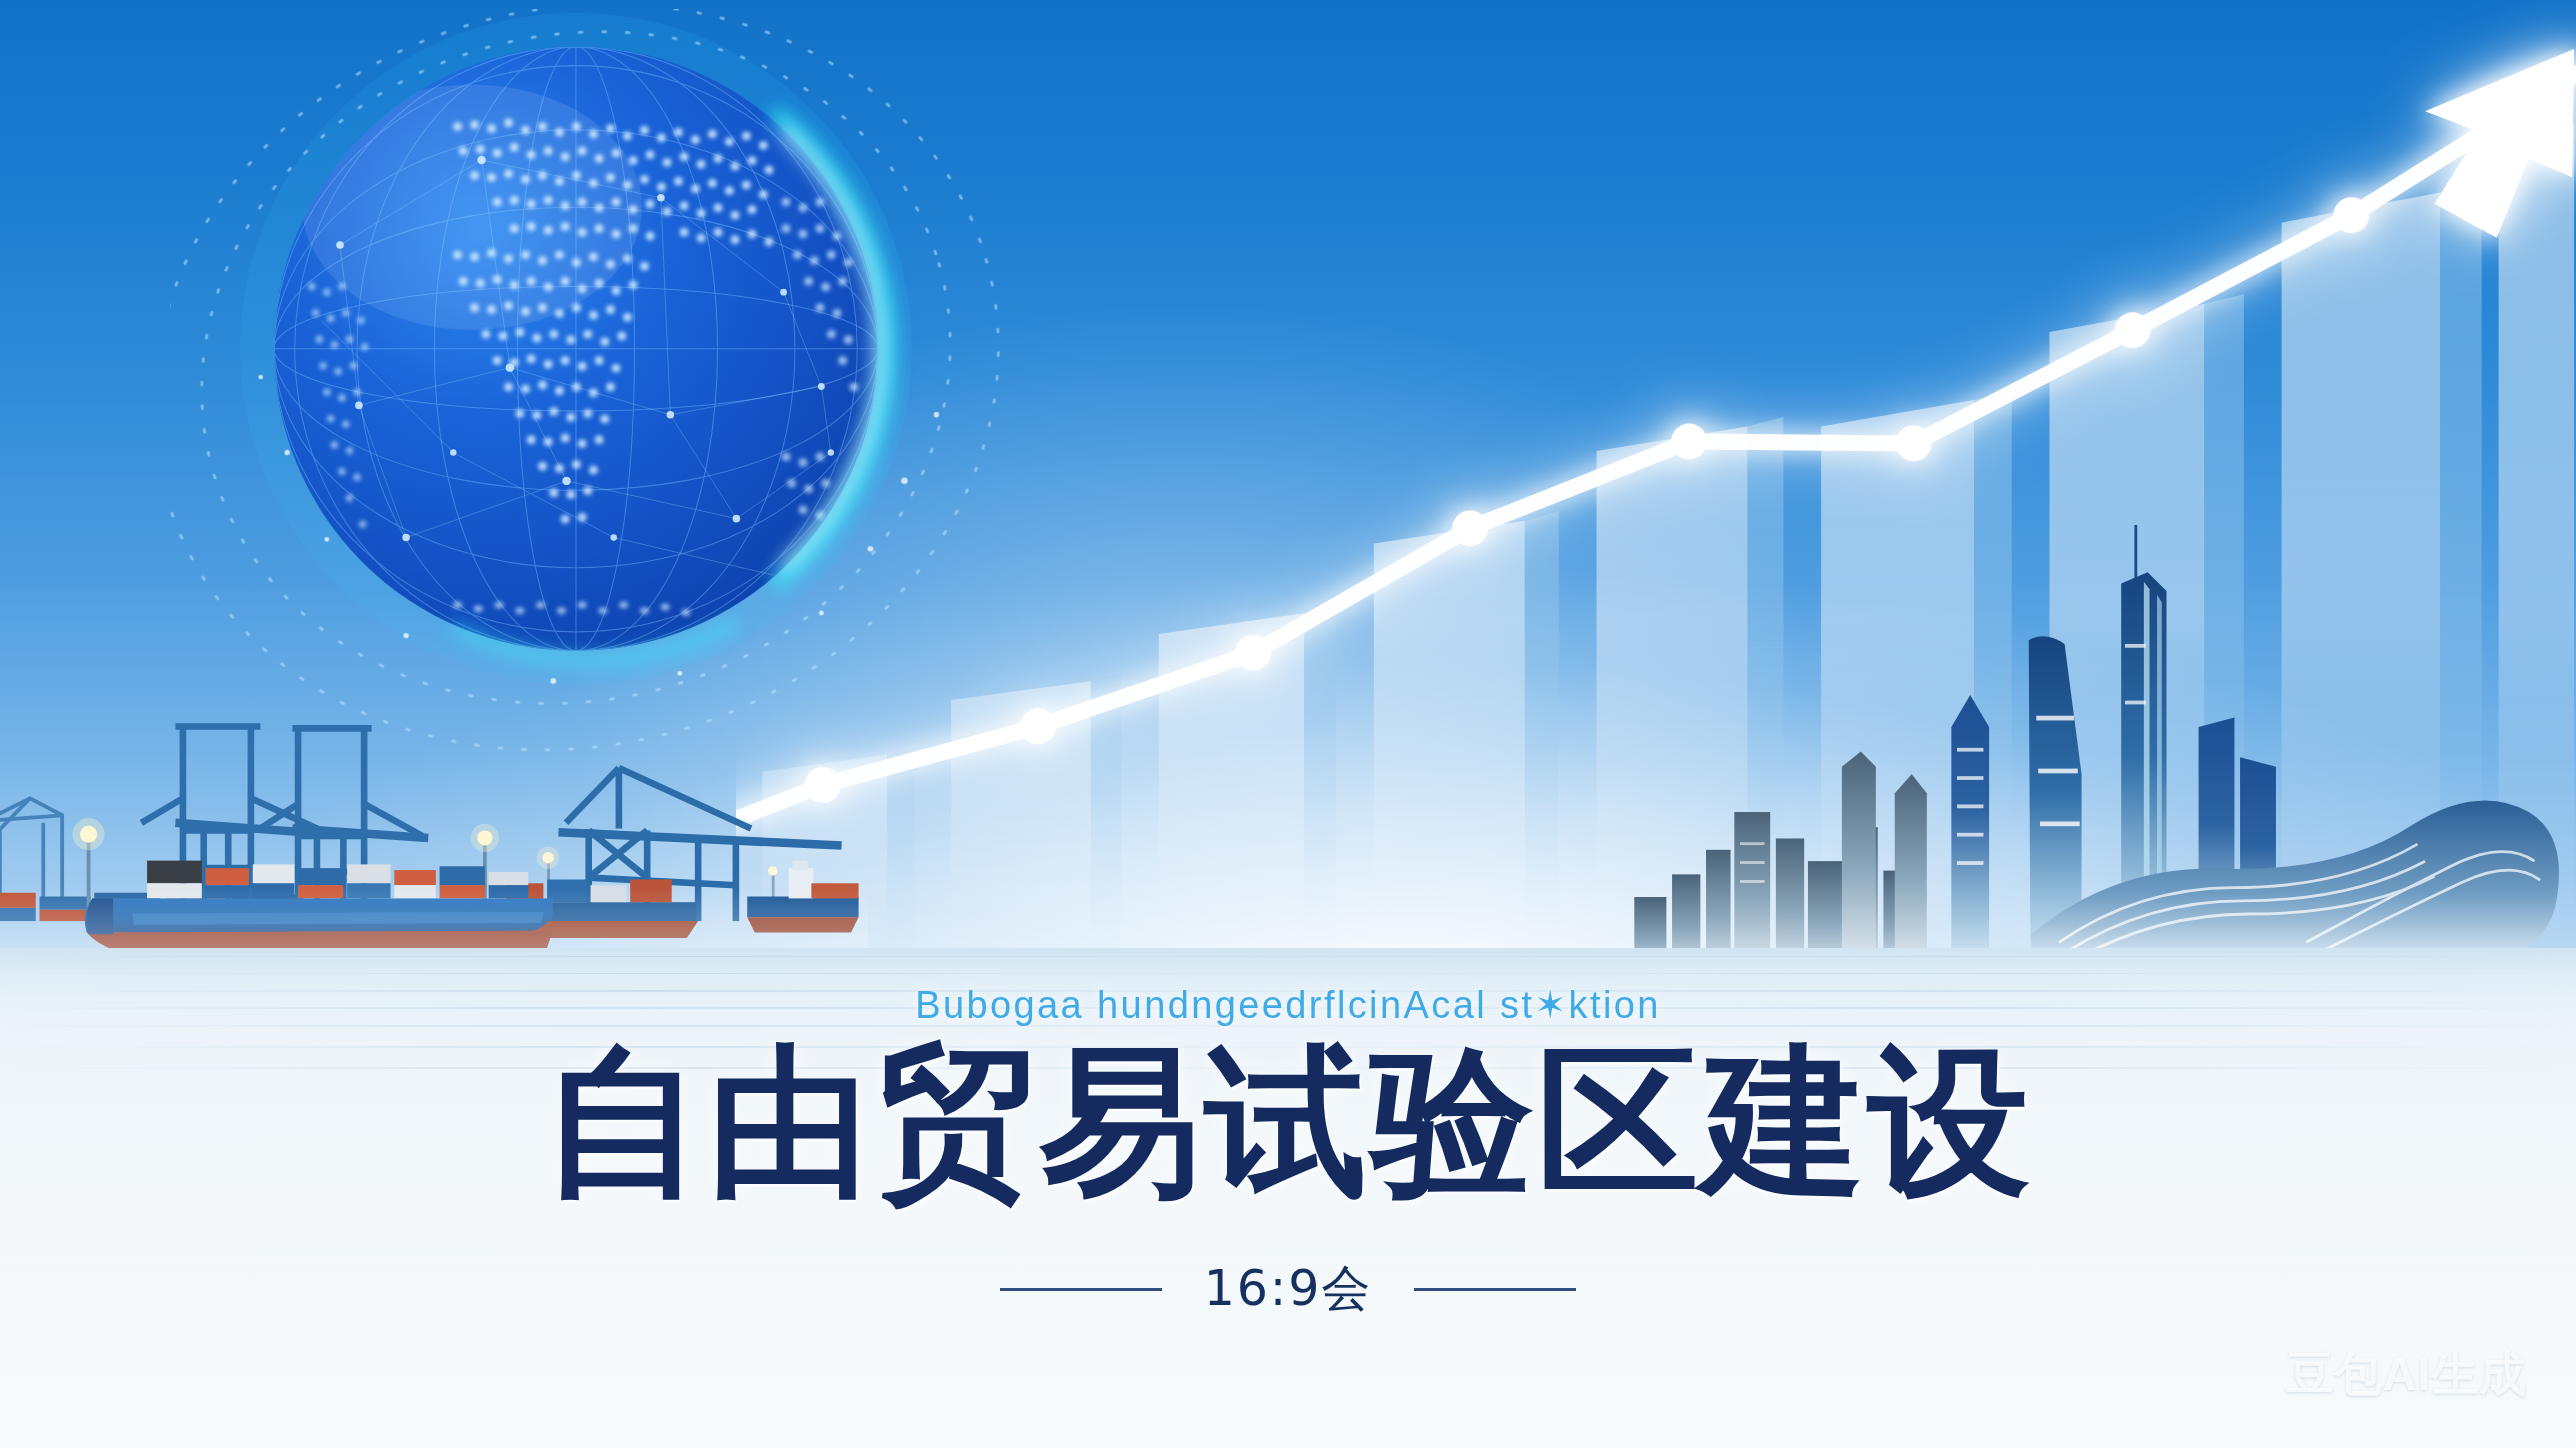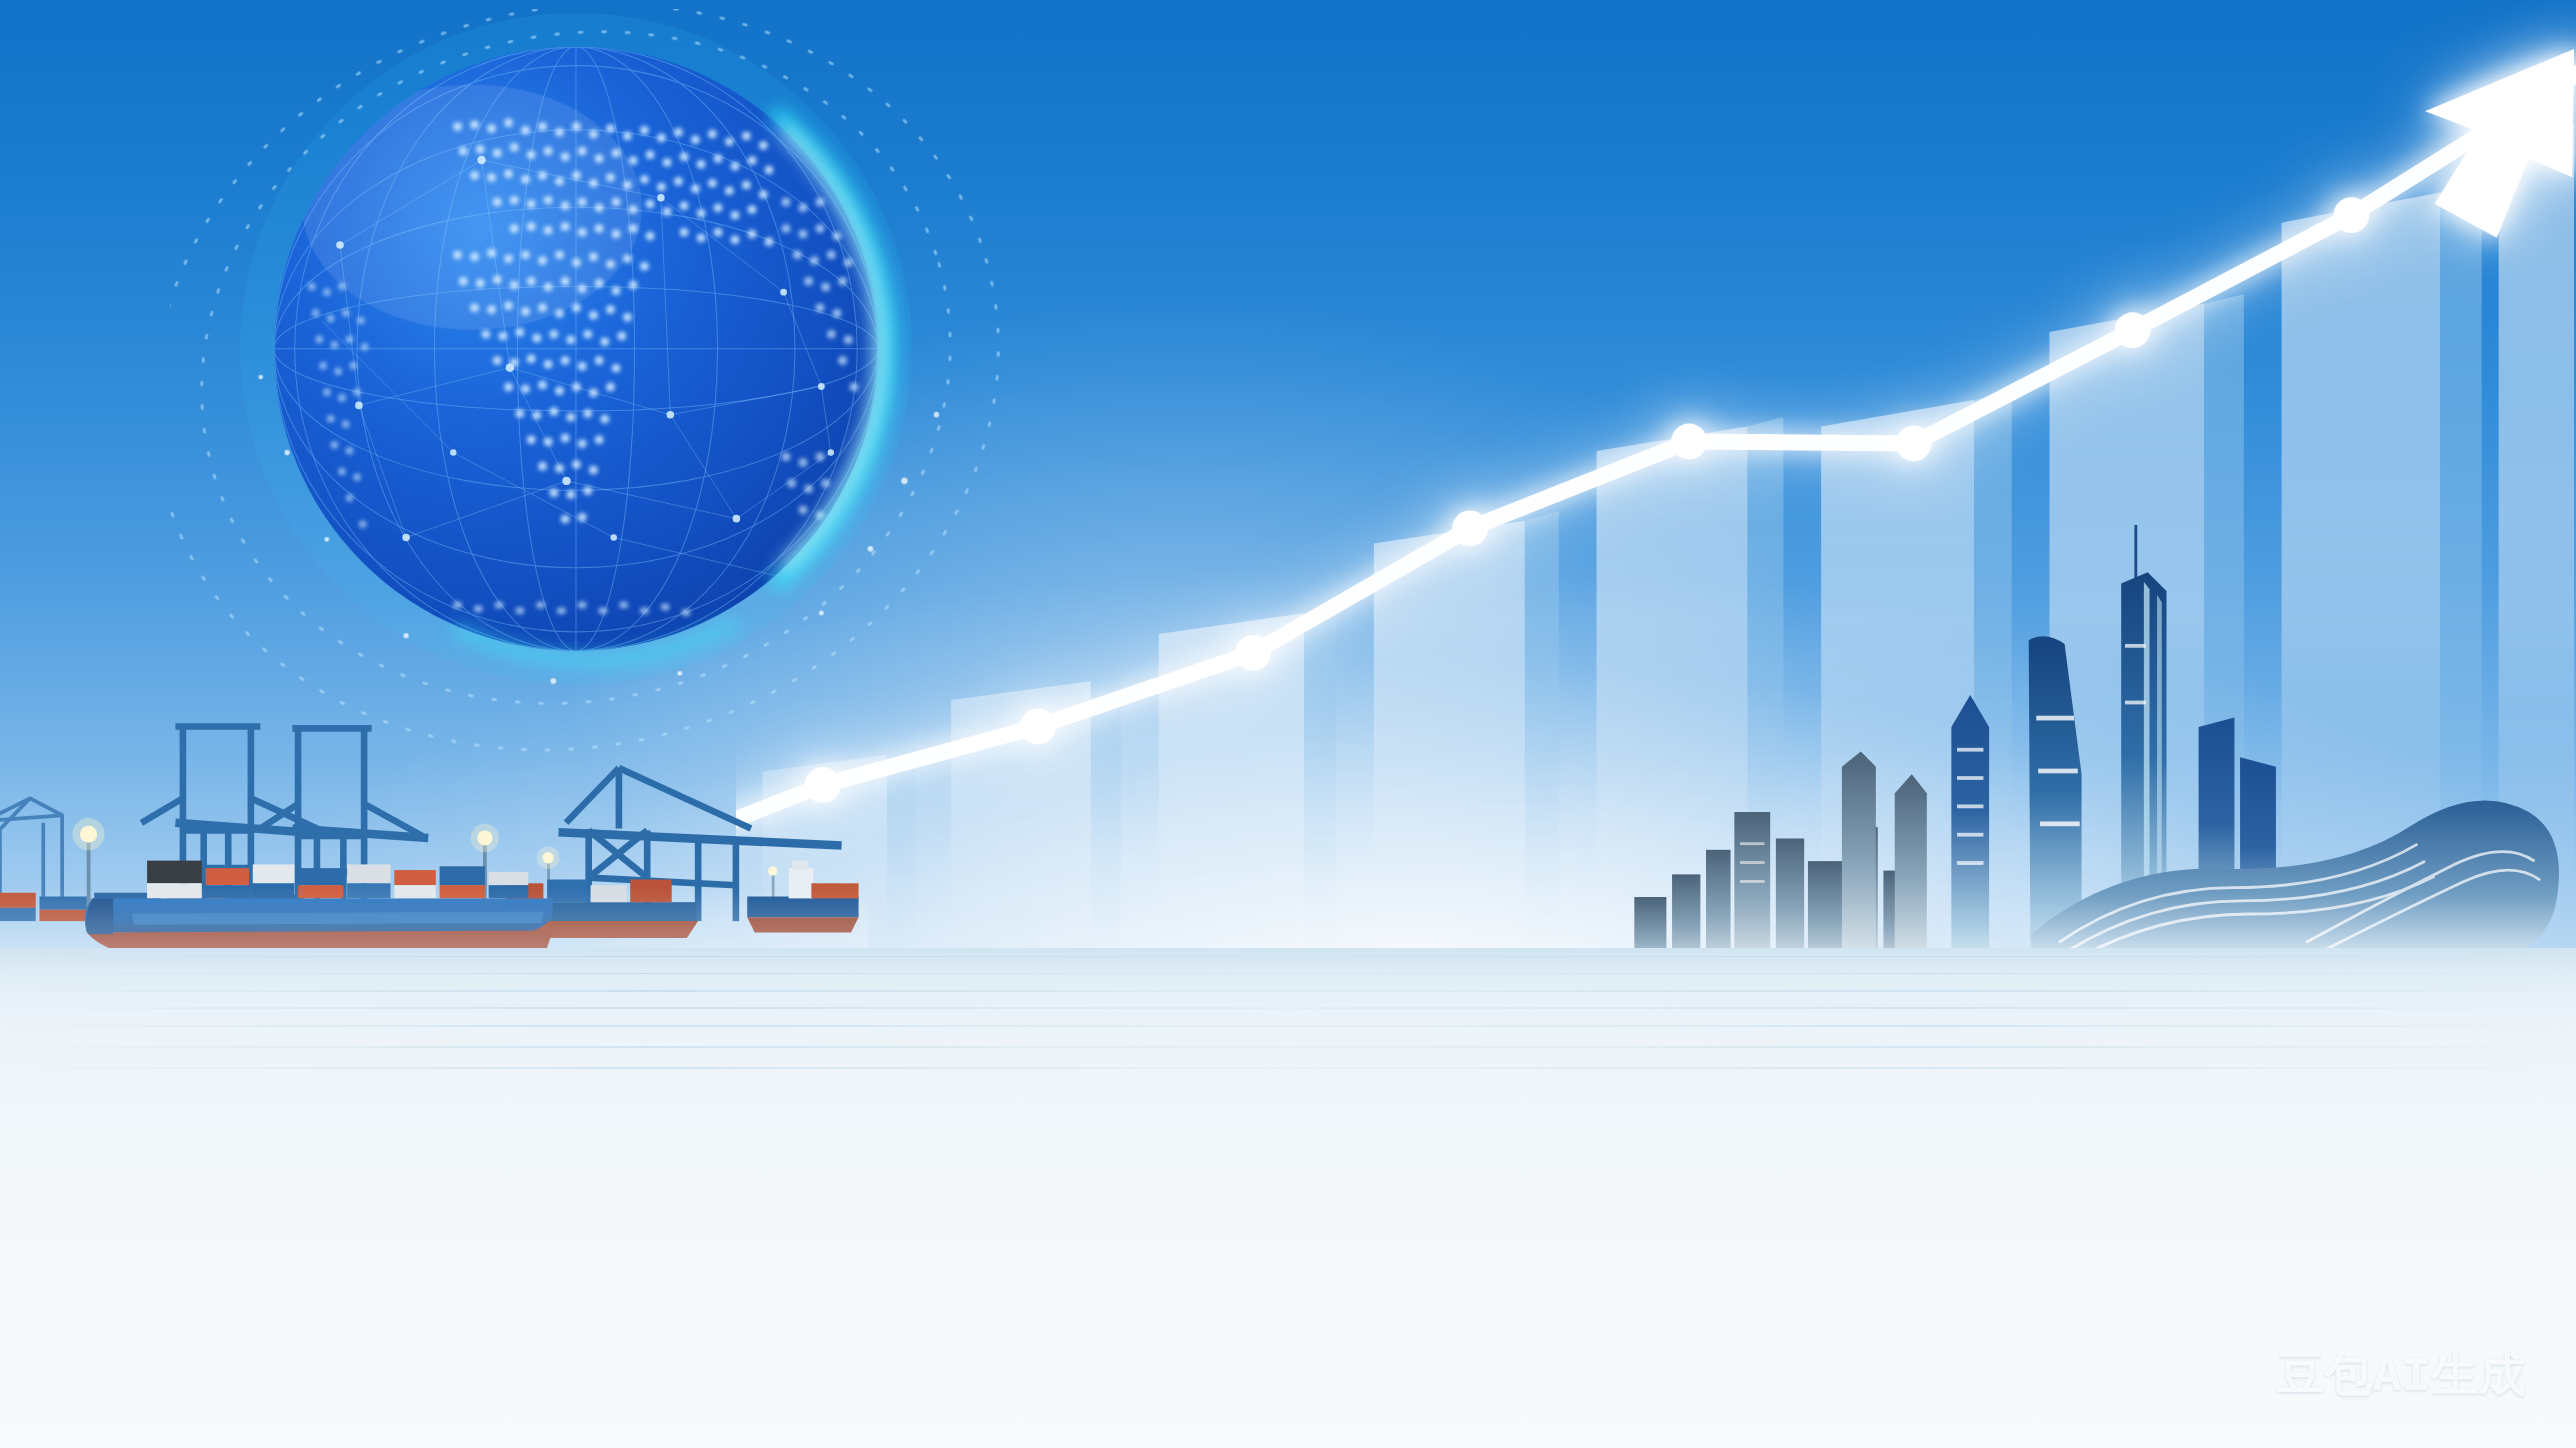--- a/index.html
+++ b/index.html
@@ -112,21 +112,21 @@
   .rule{width:162px;height:2.8px;background:#1d3f73;opacity:.92;}
   .caption{
     font-size:49px;color:#16305f;letter-spacing:1.9px;
     font-family:"DejaVu Sans","Liberation Sans",sans-serif;
   }
 
   .watermark{
     position:absolute;right:49px;bottom:42px;
     font-size:47px;font-weight:bold;letter-spacing:0.9px;
     color:rgba(255,255,255,.80);
-    font-family:Liberation Mono, monospace;
+    font-family:Liberation Sans, sans-serif;
     text-shadow:0 0.9px 2.8px rgba(140,170,195,.35);
   }
 </style>
 </head>
 <body>
 
 <div id="poster">
 
   <div class="sky-haze"></div>
   <div class="sun-glow"></div>
@@ -867,17 +867,26 @@
   <div class="water-bands">
     <i style="top:7.5px"></i>
       <i style="top:24.5px"></i>
       <i style="top:42px"></i>
     <i style="top:59px"></i>
       <i style="top:77px"></i>
       <i style="top:98px"></i>
       <i style="top:119px"></i>
   </div>
 
+  <div class="textblock">
+    <div class="subtitle">Bubogaa hundngeedrflcinAcal st✶ktion</div>
+    <h1 class="main-title">自由贸易试验区建设</h1>
+    <div class="caption-row">
+      <span class="rule"></span>
+      <span class="caption">16:9会</span>
+      <span class="rule"></span>
+    </div>
+  </div>
 
   <div class="watermark">豆包AI生成</div>
 
 </div>
 
 
 </body></html>

